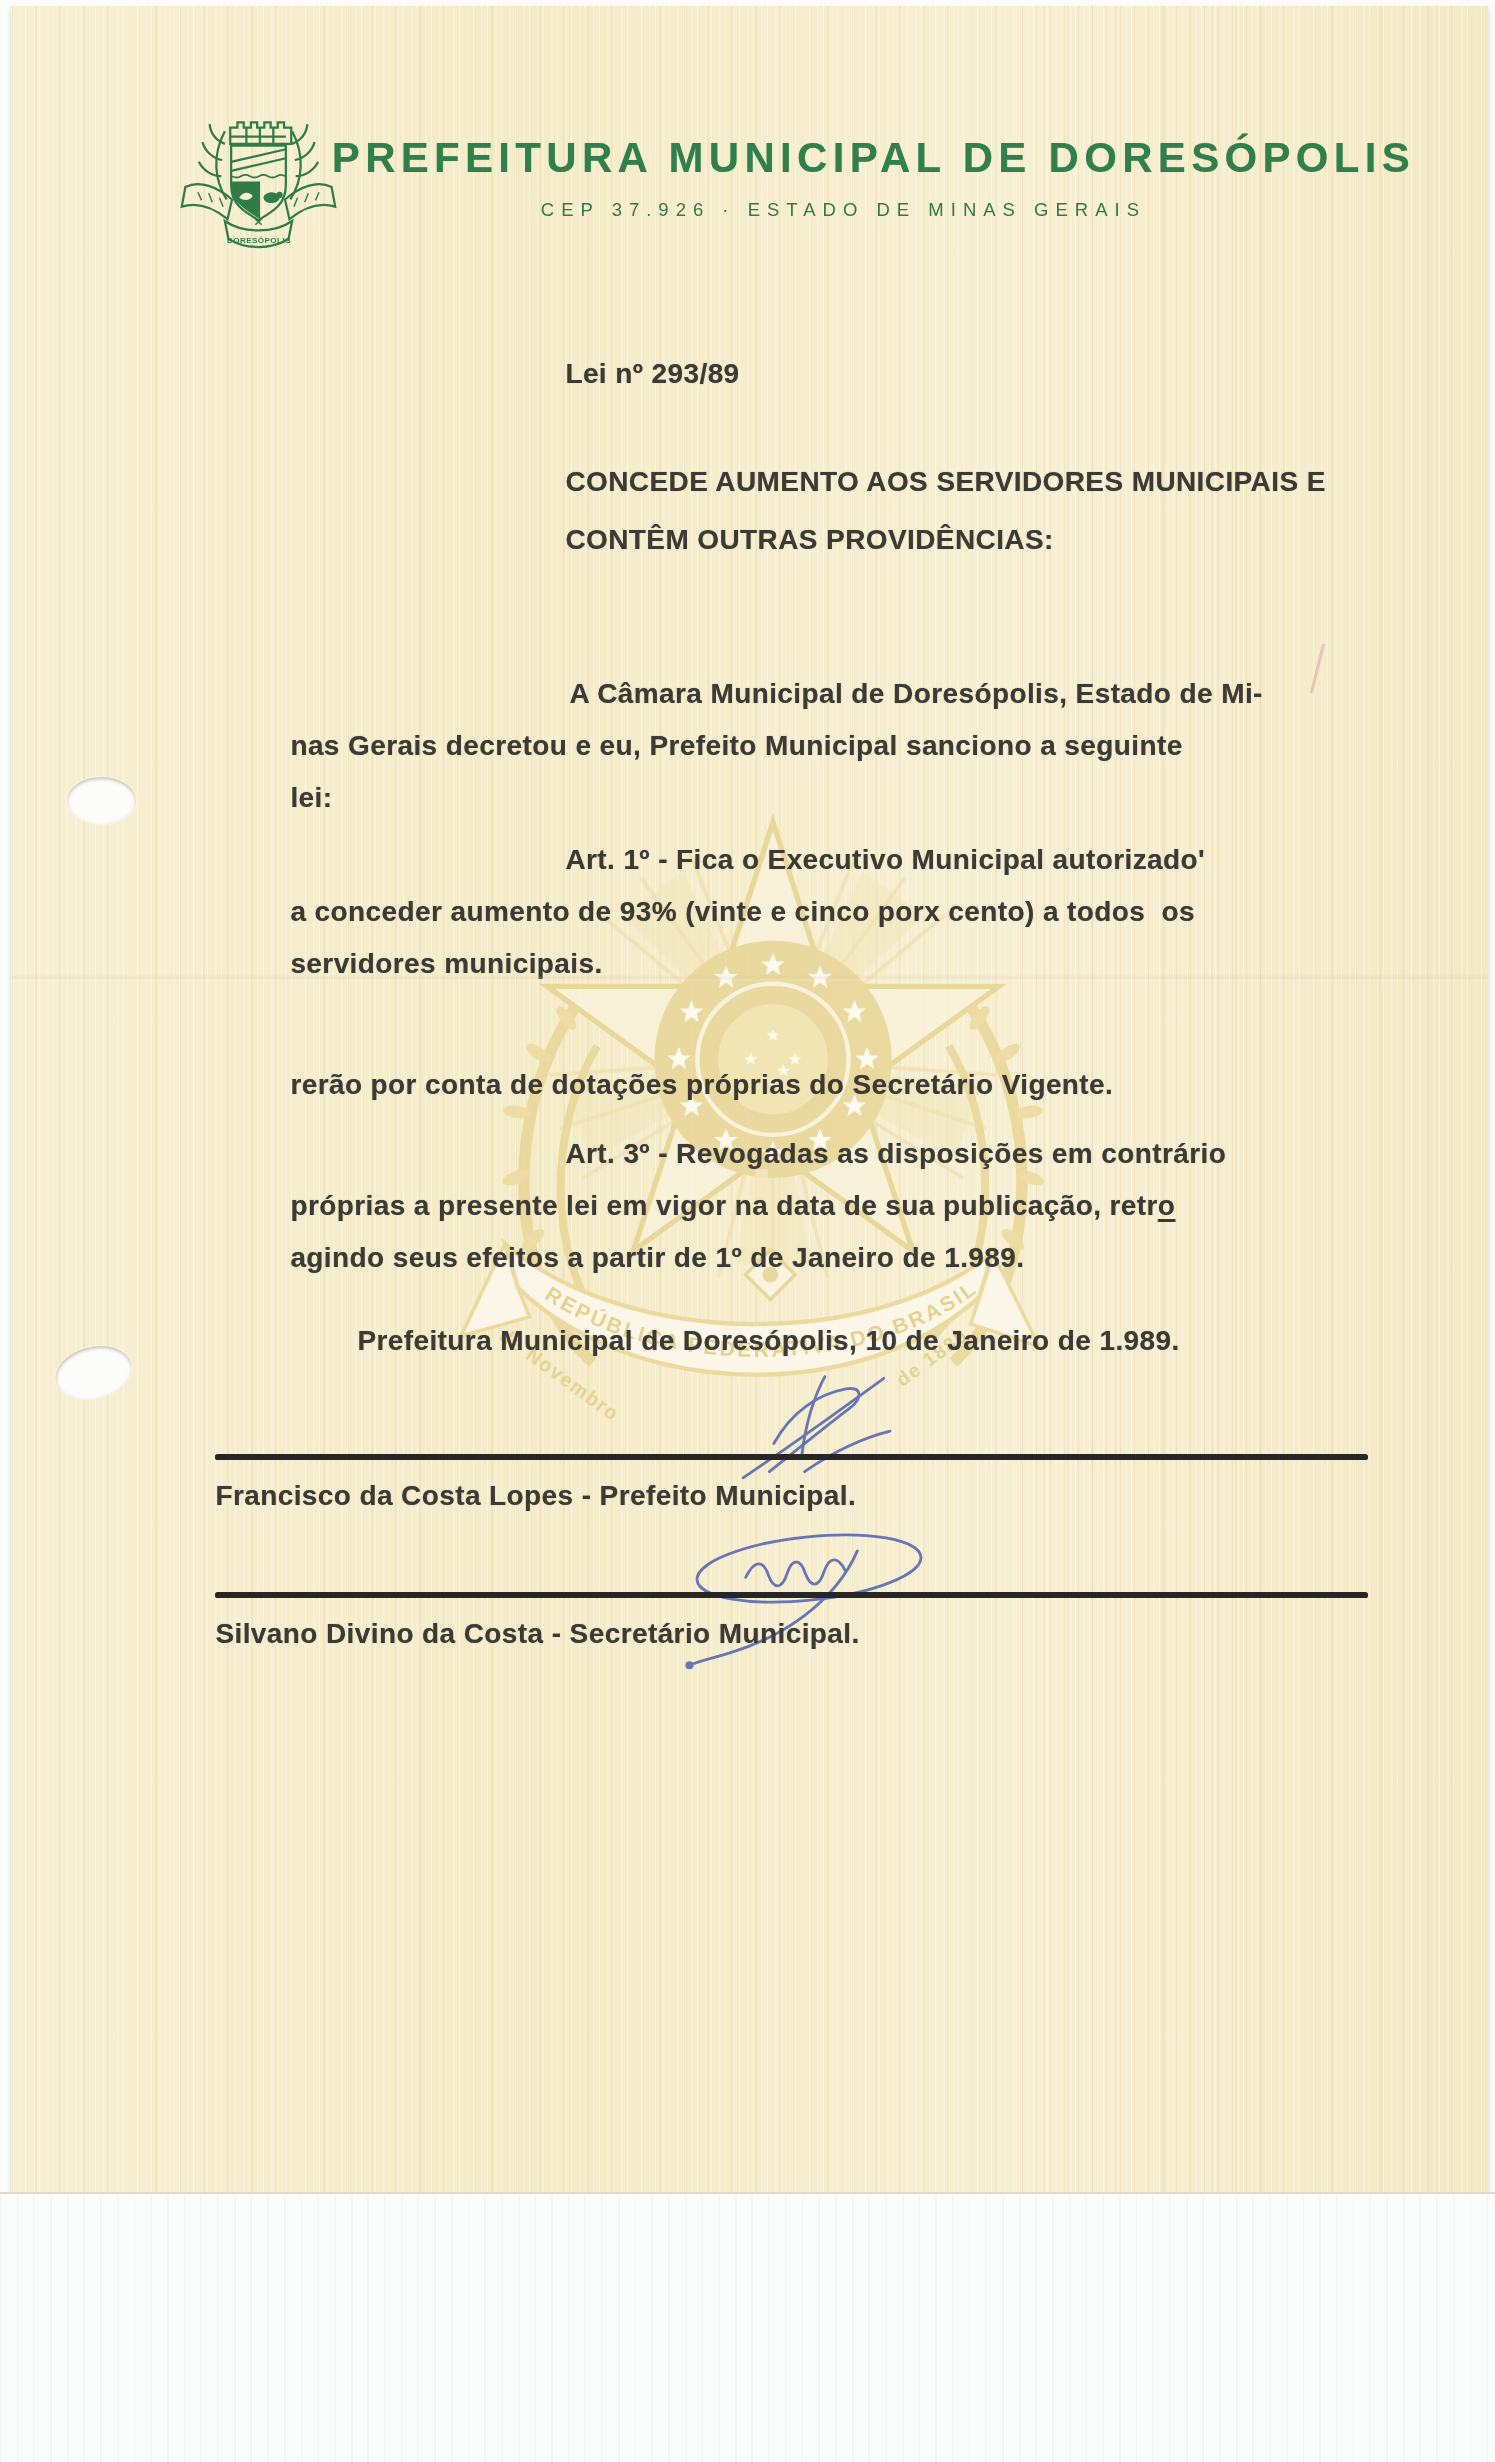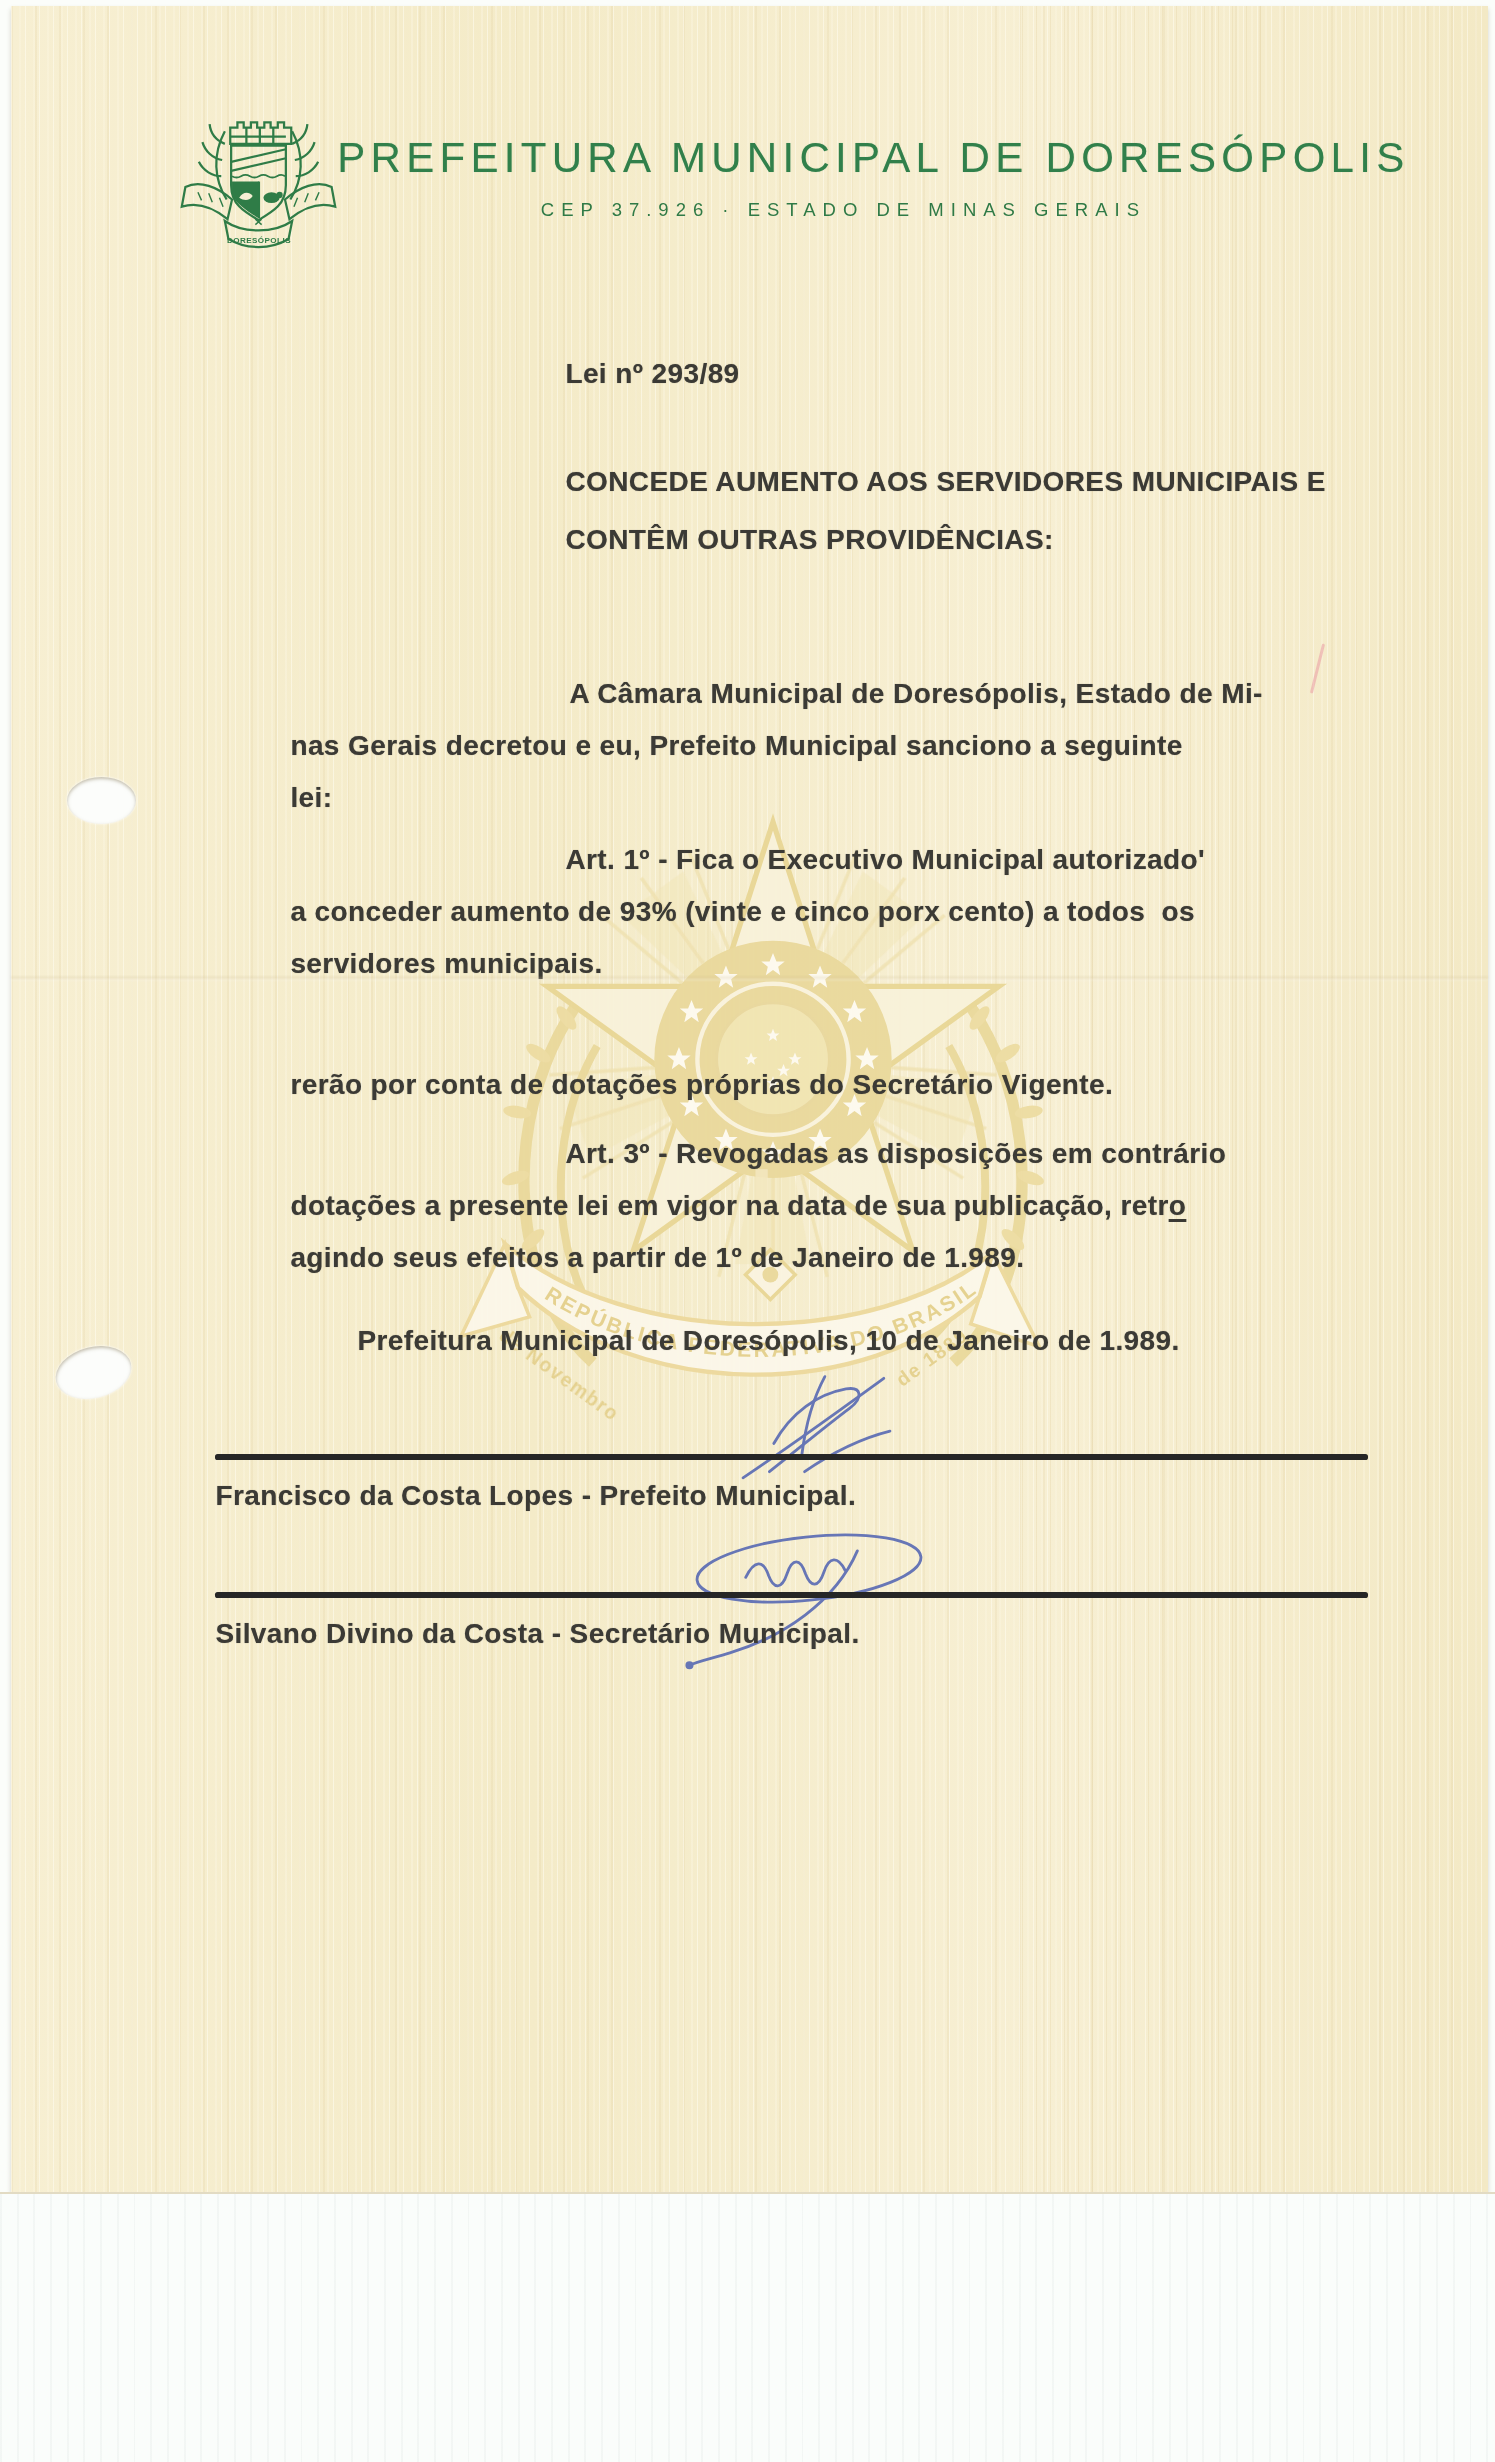--- a/index.html
+++ b/index.html
@@ -23,21 +23,21 @@
   .scanner-band{
     position:absolute;left:0;top:2192px;width:1495px;height:270px;
     background:
       repeating-linear-gradient(90deg, rgba(235,240,238,.5) 0 1.8px, rgba(0,0,0,0) 1.8px 16.7px),
       #fafdfb;
     border-top:2.6px solid #e2dbc3;
   }
   
   .lh-title{
     position:absolute;top:128px;left:862px;transform:translateX(-50%);
-    font-weight:400;font-size:42px;letter-spacing:5.3px;white-space:nowrap;
+    font-weight:700;font-size:42px;letter-spacing:5.3px;white-space:nowrap;
     color:#31804b;text-shadow:0 0 0.9px rgba(49,128,75,.35);
   }
   .lh-subtitle{
     position:absolute;top:193px;left:832px;transform:translateX(-50%);
     font-weight:400;font-size:18.5px;letter-spacing:7px;white-space:nowrap;
     color:#2f7a46;
   }
   .logo-svg{position:absolute;left:169px;top:109px;width:157px;height:134px;}
   
   .tw{
@@ -208,21 +208,21 @@
   <div class="tw" style="left:554px;top:458px">CONCEDE AUMENTO AOS SERVIDORES MUNICIPAIS E</div>
 
   <div class="tw" style="left:558px;top:670px">A Câmara Municipal de Doresópolis, Estado de Mi-</div>
   <div class="tw" style="left:279px;top:722px">nas Gerais decretou e eu, Prefeito Municipal sanciono a seguinte</div>
   <div class="tw" style="left:279px;top:774px">lei:</div>
   <div class="tw" style="left:554px;top:836px">Art. 1º - Fica o Executivo Municipal autorizado'</div>
   <div class="tw" style="left:279px;top:888px">a conceder aumento de 93% (vinte e cinco porx cento) a todos  os</div>
   <div class="tw" style="left:279px;top:940px">servidores municipais.</div>
   <div class="tw" style="left:279px;top:1061px">rerão por conta de dotações próprias do Secretário Vigente.</div>
   <div class="tw" style="left:554px;top:1130px">Art. 3º - Revogadas as disposições em contrário</div>
-  <div class="tw" style="left:279px;top:1182px"><span>dotações a presente lei em vigor na data de sua publicação, retr</span><span class="u-suffix">o</span></div>
+  <div class="tw" style="left:279px;top:1182px"><span>próprias a presente lei em vigor na data de sua publicação, retr</span><span class="u-suffix">o</span></div>
   <div class="tw" style="left:279px;top:1234px">agindo seus efeitos a partir de 1º de Janeiro de 1.989.</div>
 
   <div class="tw" style="left:346px;top:1317px">Prefeitura Municipal de Doresópolis, 10 de Janeiro de 1.989.</div>
 
   <svg class="sig-svg" style="left:710px;top:1353px;width:176px;height:132px" viewBox="0 0 200 150" xmlns="http://www.w3.org/2000/svg">
     <g fill="none" stroke="#5b6cb4" stroke-width="3.2" stroke-linecap="round" opacity=".92">
       <path d="M118,20 C104,46 96,76 92,108"></path>
       <path d="M60,96 C80,60 110,40 142,34 C160,31 162,44 146,56 C118,77 88,102 55,128"></path>
       <path d="M25,135 C70,105 130,62 185,22"></path>
       <path d="M95,128 C130,104 160,90 192,82"></path>

